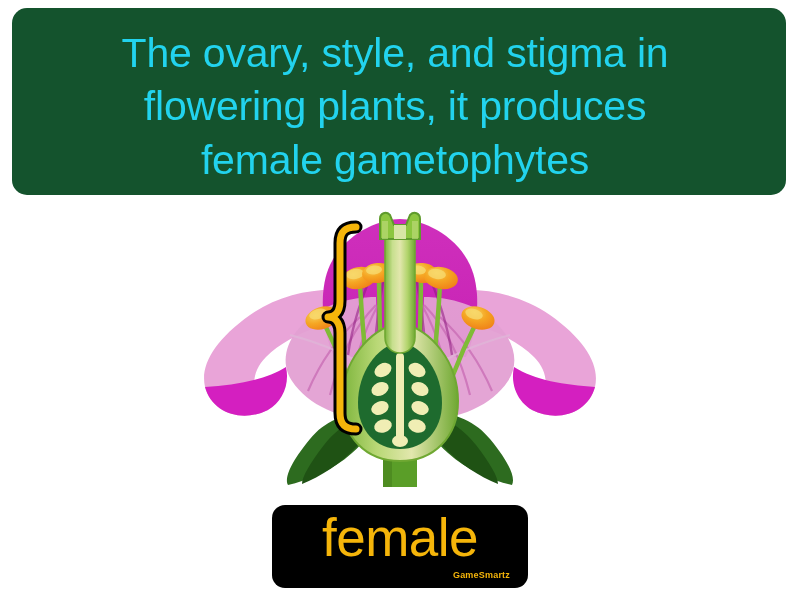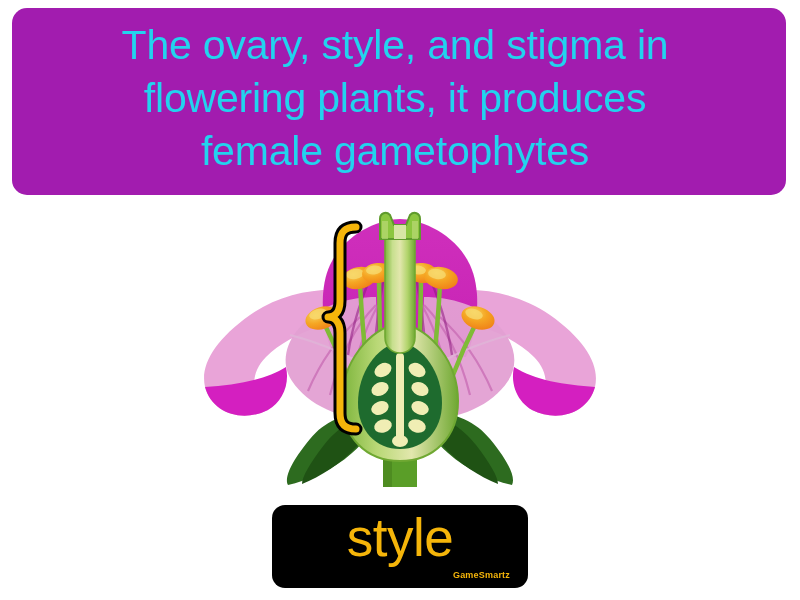--- a/index.html
+++ b/index.html
@@ -15,25 +15,25 @@
     font-family: "Liberation Sans", sans-serif;
   }
 
   
   #definition-card {
     position: absolute;
     left: 12px;
     top: 8px;
     width: 774px;
     height: 187px;
-    background: #a21caf;
+    background: #14532d;
     border-radius: 15px;
     box-sizing: border-box;
     display: flex;
-    align-items: center;
+    align-items: flex-end;
     justify-content: center;
     padding: 2px 22px 8px 14px;
   }
   #definition-text {
     color: #22d3ee;
     font-size: 41px;
     line-height: 1.30;
     text-align: center;
     letter-spacing: -0.2px;
     font-weight: 400;
@@ -251,15 +251,15 @@
     <g>
       <path d="M176 22 C164 22 160 28 160 38 L160 96 C160 108 154 112 148 112
                C154 112 160 116 160 128 L160 208 C160 218 164 224 176 224" fill="none" stroke="#000000" stroke-width="13" stroke-linecap="round" stroke-linejoin="round"></path>
       <path d="M176 22 C164 22 160 28 160 38 L160 96 C160 108 154 112 148 112
                C154 112 160 116 160 128 L160 208 C160 218 164 224 176 224" fill="none" stroke="#f5b50a" stroke-width="7" stroke-linecap="round" stroke-linejoin="round"></path>
     </g>
   </svg>
 </div>
 
 <div id="term-card">
-  <div id="term-text">style</div>
+  <div id="term-text">female</div>
   <div id="watermark">GameSmartz</div>
 </div>
 
 </body></html>

